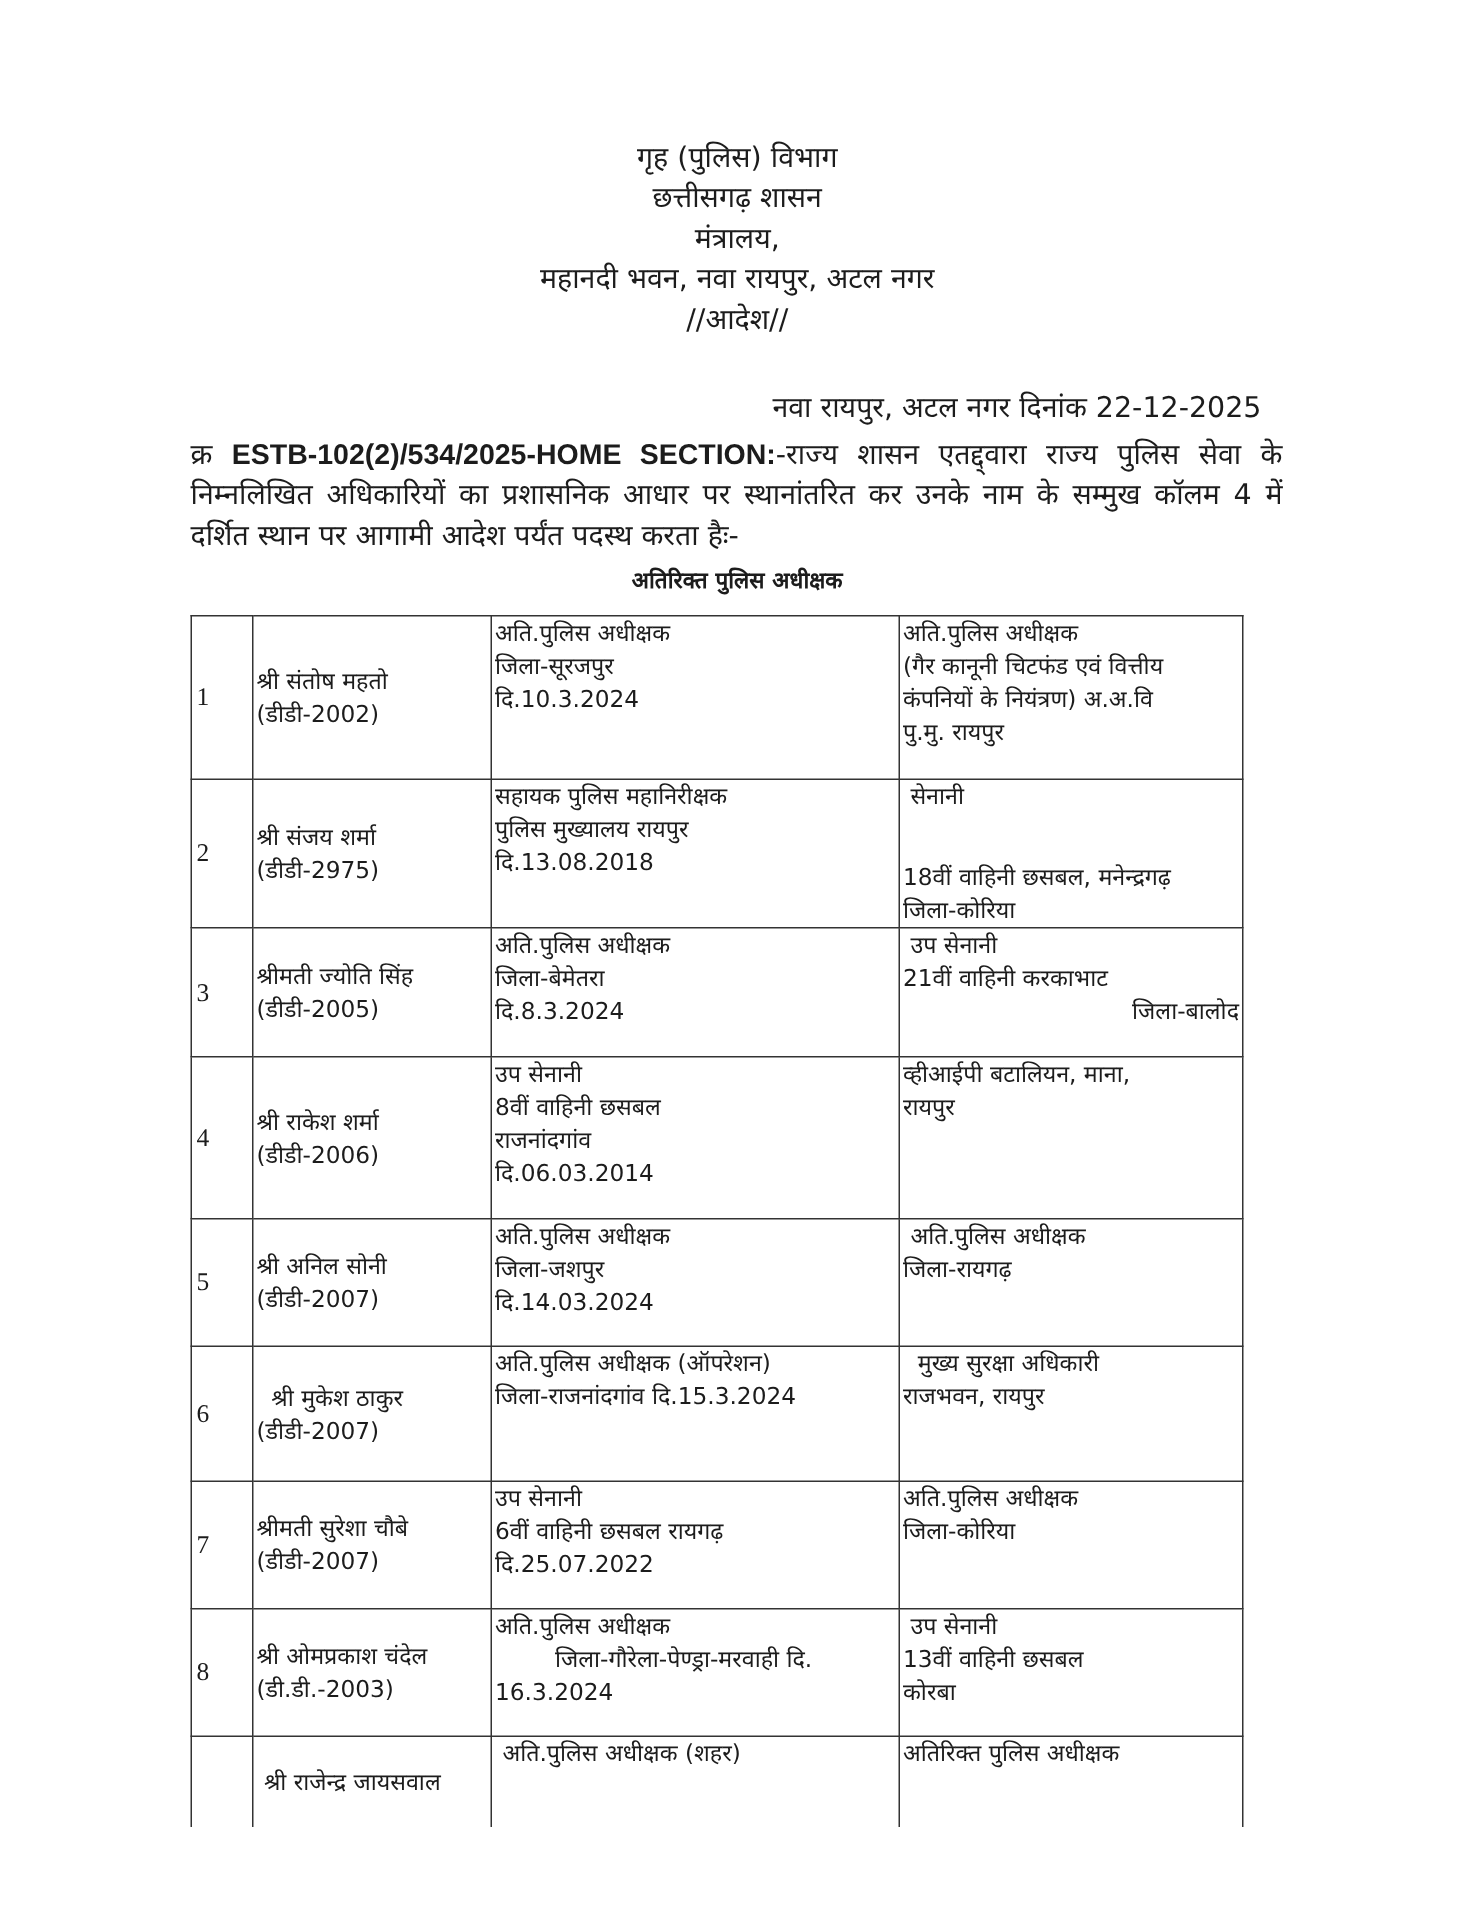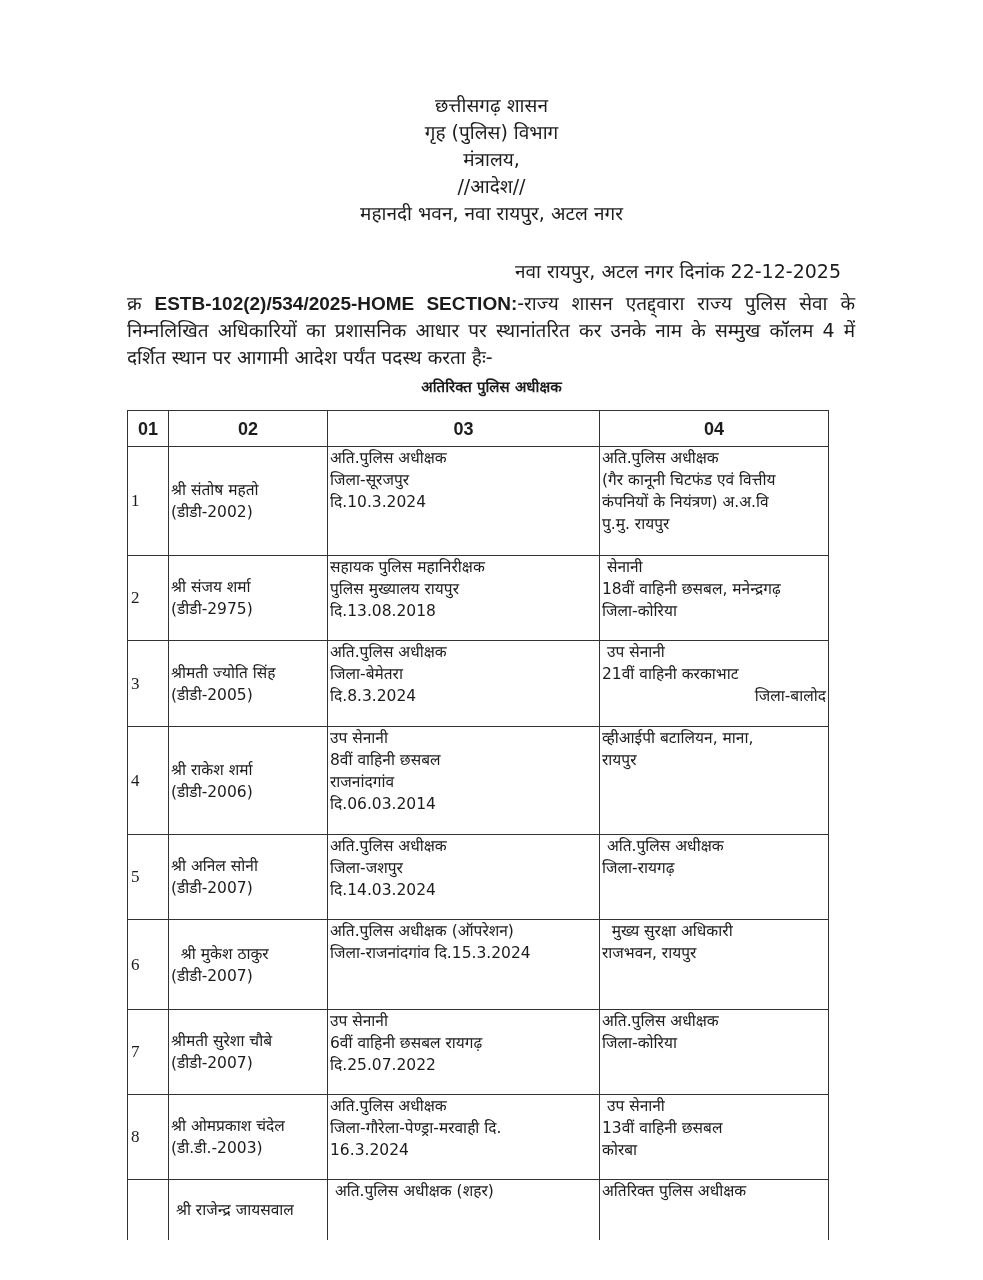--- a/index.html
+++ b/index.html
@@ -16,50 +16,44 @@
   table.grid td.sn { vertical-align: middle; font-family: "Liberation Serif", serif; font-size: 17px; padding-left: 3px; }
   table.grid td.name { vertical-align: middle; }
   table.grid td .line { display: block; white-space: nowrap; }
   .col4-head { padding-left: 10px !important; }
   tr.cut td { border-bottom: none; }
 </style>
 </head>
 <body>
 
 <div class="hdr" style="top:92px;">
+  <div>गृह (पुलिस) विभाग</div>
   <div>छत्तीसगढ़ शासन</div>
-  <div>गृह (पुलिस) विभाग</div>
   <div>मंत्रालय,</div>
+  <div>महानदी भवन, नवा रायपुर, अटल नगर</div>
   <div>//आदेश//</div>
-  <div>महानदी भवन, नवा रायपुर, अटल नगर</div>
 </div>
 
 <div class="place-date">नवा रायपुर, अटल नगर दिनांक 22-12-2025</div>
 
 <div class="order-para">
   <span>क्र</span>
   <span class="ref">ESTB-102(2)/534/2025-HOME SECTION:</span><span>-राज्य शासन एतद्द्वारा राज्य पुलिस सेवा के निम्नलिखित अधिकारियों का प्रशासनिक आधार पर स्थानांतरित कर उनके नाम के सम्मुख कॉलम 4 में दर्शित स्थान पर आगामी आदेश पर्यंत पदस्थ करता हैः-</span>
 </div>
 
 <div class="sec-title">अतिरिक्त पुलिस अधीक्षक</div>
 
 <table class="grid">
   <colgroup>
     <col style="width:41px">
     <col style="width:159px">
     <col style="width:272px">
     <col style="width:229px">
   </colgroup>
   <tbody id="tbody">
-    <tr class="nums">
-      <td>01</td>
-      <td>02</td>
-      <td>03</td>
-      <td>04</td>
-    </tr>
   <tr>
         <td class="sn" style="height: 108px;">1</td>
         <td class="name" style="height: 108px;">
           <span class="line" style="white-space: pre;">श्री संतोष महतो</span>
           <span class="line" style="white-space: pre;">(डीडी-2002)</span>
         </td>
         <td class="cur" style="height: 108px;">
           <span class="line" style="white-space: pre;">अति.पुलिस अधीक्षक</span>
           <span class="line" style="white-space: pre;">जिला-सूरजपुर</span>
           <span class="line" style="white-space: pre;">दि.10.3.2024</span>
@@ -77,21 +71,21 @@
           <span class="line" style="white-space: pre;">श्री संजय शर्मा</span>
           <span class="line" style="white-space: pre;">(डीडी-2975)</span>
         </td>
         <td class="cur" style="height: 84px;">
           <span class="line" style="white-space: pre;">सहायक पुलिस महानिरीक्षक</span>
           <span class="line" style="white-space: pre;">पुलिस मुख्यालय रायपुर</span>
           <span class="line" style="white-space: pre;">दि.13.08.2018</span>
         </td>
         <td class="new" style="height: 84px;">
           <span class="line" style="white-space: pre;"> सेनानी</span>
-          <span class="line" style="white-space: pre;">18वीं वाहिनी छसबल, मनेन्द्रगढ़</span>
+          <span class="line" style="white-space: pre; margin-top: 32px;">18वीं वाहिनी छसबल, मनेन्द्रगढ़</span>
           <span class="line" style="white-space: pre;">जिला-कोरिया</span>
         </td>
       </tr>
       <tr>
         <td class="sn" style="height: 85px;">3</td>
         <td class="name" style="height: 85px;">
           <span class="line" style="white-space: pre;">श्रीमती ज्योति सिंह</span>
           <span class="line" style="white-space: pre;">(डीडी-2005)</span>
         </td>
         <td class="cur" style="height: 85px;">
@@ -170,21 +164,21 @@
         </td>
       </tr>
       <tr>
         <td class="sn" style="height: 84px;">8</td>
         <td class="name" style="height: 84px;">
           <span class="line" style="white-space: pre;">श्री ओमप्रकाश चंदेल</span>
           <span class="line" style="white-space: pre;">(डी.डी.-2003)</span>
         </td>
         <td class="cur" style="height: 84px;">
           <span class="line" style="white-space: pre;">अति.पुलिस अधीक्षक</span>
-          <span class="line" style="white-space: pre;">जिला-गौरेला-पेण्ड्रा-मरवाही दि.</span>
+          <span class="line" style="white-space: pre; margin-left: 40px;">जिला-गौरेला-पेण्ड्रा-मरवाही दि.</span>
           <span class="line" style="white-space: pre;">16.3.2024</span>
         </td>
         <td class="new" style="height: 84px;">
           <span class="line" style="white-space: pre;"> उप सेनानी</span>
           <span class="line" style="white-space: pre;">13वीं वाहिनी छसबल</span>
           <span class="line" style="white-space: pre;">कोरबा</span>
         </td>
       </tr>
       <tr class="cut">
         <td class="sn" style="height: 60px;"></td>

